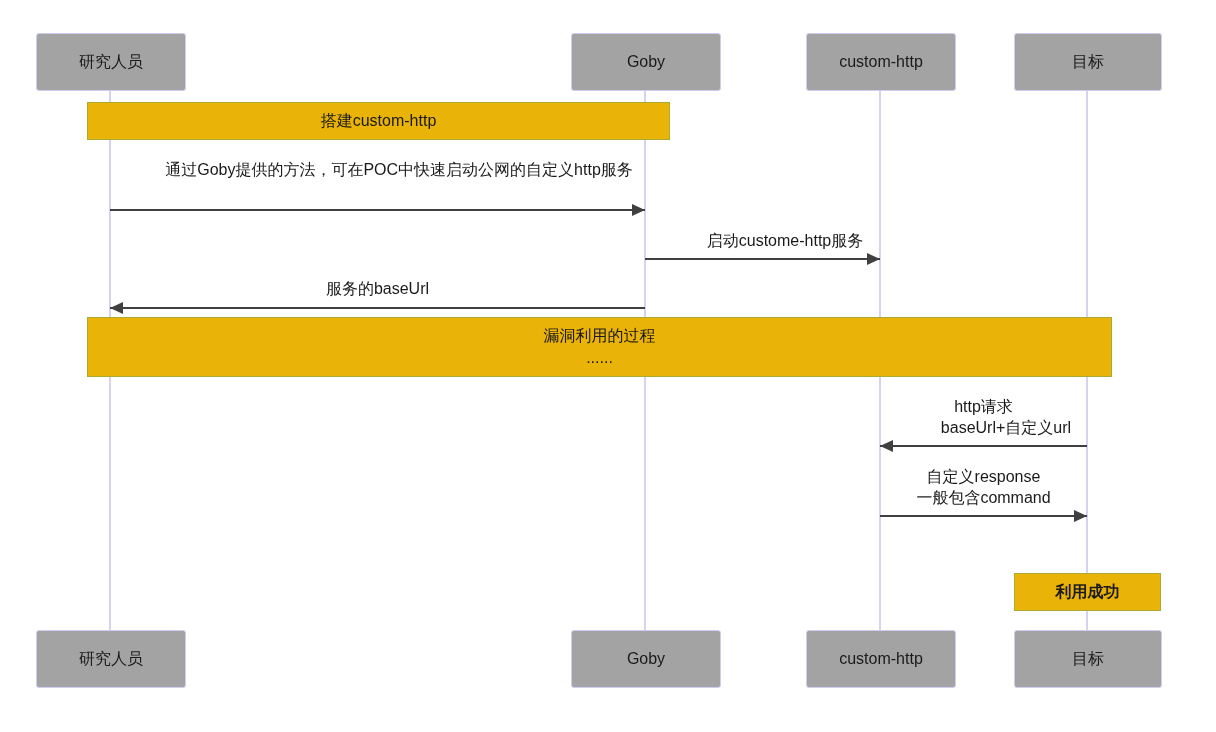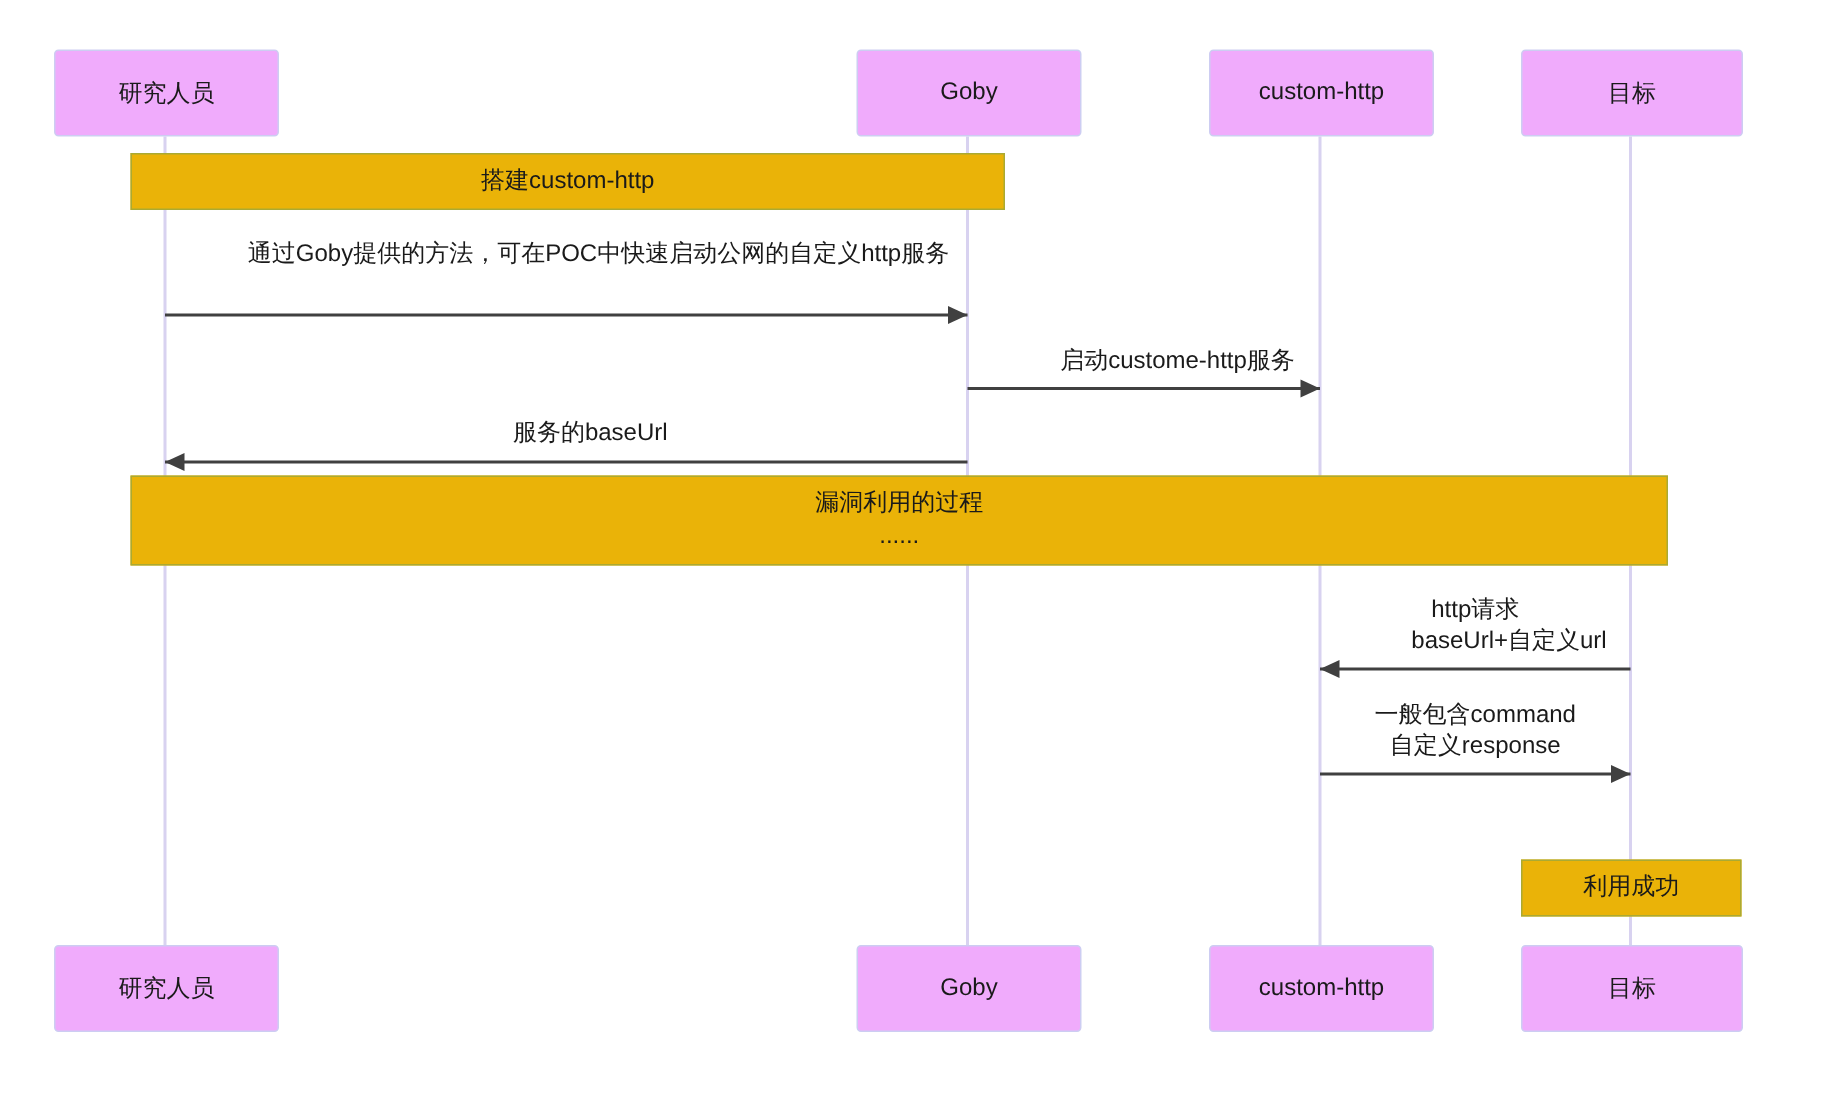--- a/index.html
+++ b/index.html
@@ -2,21 +2,21 @@
 <html><head>
 <meta charset="utf-8">
 <style>
   html,body{margin:0;padding:0;background:#ffffff;}
   .diagram{
     position:relative;width:1216px;height:732px;background:#ffffff;overflow:hidden;
     font-family:"Liberation Sans","DejaVu Sans",sans-serif;color:#1a1a1a;
   }
   .actor{
     position:absolute;width:148px;height:56px;
-    background:#f0abfc;border:1px solid #CDCDF2;border-radius:3px;
+    background:#a3a3a3;border:1px solid #CDCDF2;border-radius:3px;
     display:flex;align-items:center;justify-content:center;
     font-size:16px;z-index:2;
   }
   .lifeline{
     position:absolute;top:91px;height:539px;width:2px;background:#D8D2F0;z-index:0;
   }
   .note{
     position:absolute;background:#eab308;border:1px solid #AAAA33;
     display:flex;flex-direction:column;align-items:center;justify-content:center;
     font-size:16px;line-height:22px;z-index:2;text-align:center;
@@ -66,45 +66,45 @@
   </div>
 
   <div class="msg-text" style="left:110px;top:159px;width:578px;">通过Goby提供的方法，可在POC中快速启动公网的自定义http服务</div>
   <div class="msg-line" style="left:110px;top:209px;width:535px;"></div>
   <div class="arrowhead-right" style="left:632px;top:204px;"></div>
 
   <div class="msg-text" style="left:645px;top:230px;width:280px;">启动custome-http服务</div>
   <div class="msg-line" style="left:645px;top:258px;width:235px;"></div>
   <div class="arrowhead-right" style="left:867px;top:253px;"></div>
 
-  <div class="msg-text" style="left:126px;top:278px;width:535px;">服务的baseUrl</div>
+  <div class="msg-text" style="left:110px;top:278px;width:535px;">服务的baseUrl</div>
   <div class="msg-line" style="left:110px;top:307px;width:535px;"></div>
   <div class="arrowhead-left" style="left:110px;top:302px;"></div>
 
   <div class="note" style="left:87px;top:317px;width:1023px;height:58px;">
     <span>漏洞利用的过程</span>
     <span>......</span>
   </div>
 
   <div class="msg-text" style="left:880px;top:396px;width:207px;">
     <span style="display:block;">http请求</span>
     <span style="display:block;padding-left:45px;">baseUrl+自定义url</span>
   </div>
   <div class="msg-line" style="left:880px;top:445px;width:207px;"></div>
   <div class="arrowhead-left" style="left:880px;top:440px;"></div>
 
   <div class="msg-text" style="left:880px;top:466px;width:207px;">
+    <span style="display:block;">自定义response</span>
     <span style="display:block;">一般包含command</span>
-    <span style="display:block;">自定义response</span>
   </div>
   <div class="msg-line" style="left:880px;top:515px;width:207px;"></div>
   <div class="arrowhead-right" style="left:1074px;top:510px;"></div>
 
 
-  <div class="note" style="left:1014px;top:573px;width:145px;height:36px;">
+  <div class="note" style="left:1014px;top:573px;width:145px;height:36px;font-weight:bold;">
     <span>利用成功</span>
   </div>
 
   <div class="actor" style="left:36px;top:630px;">
       <span>研究人员</span>
     </div>
   <div class="actor" style="left:571px;top:630px;">
       <span>Goby</span>
     </div>
   <div class="actor" style="left:806px;top:630px;">

